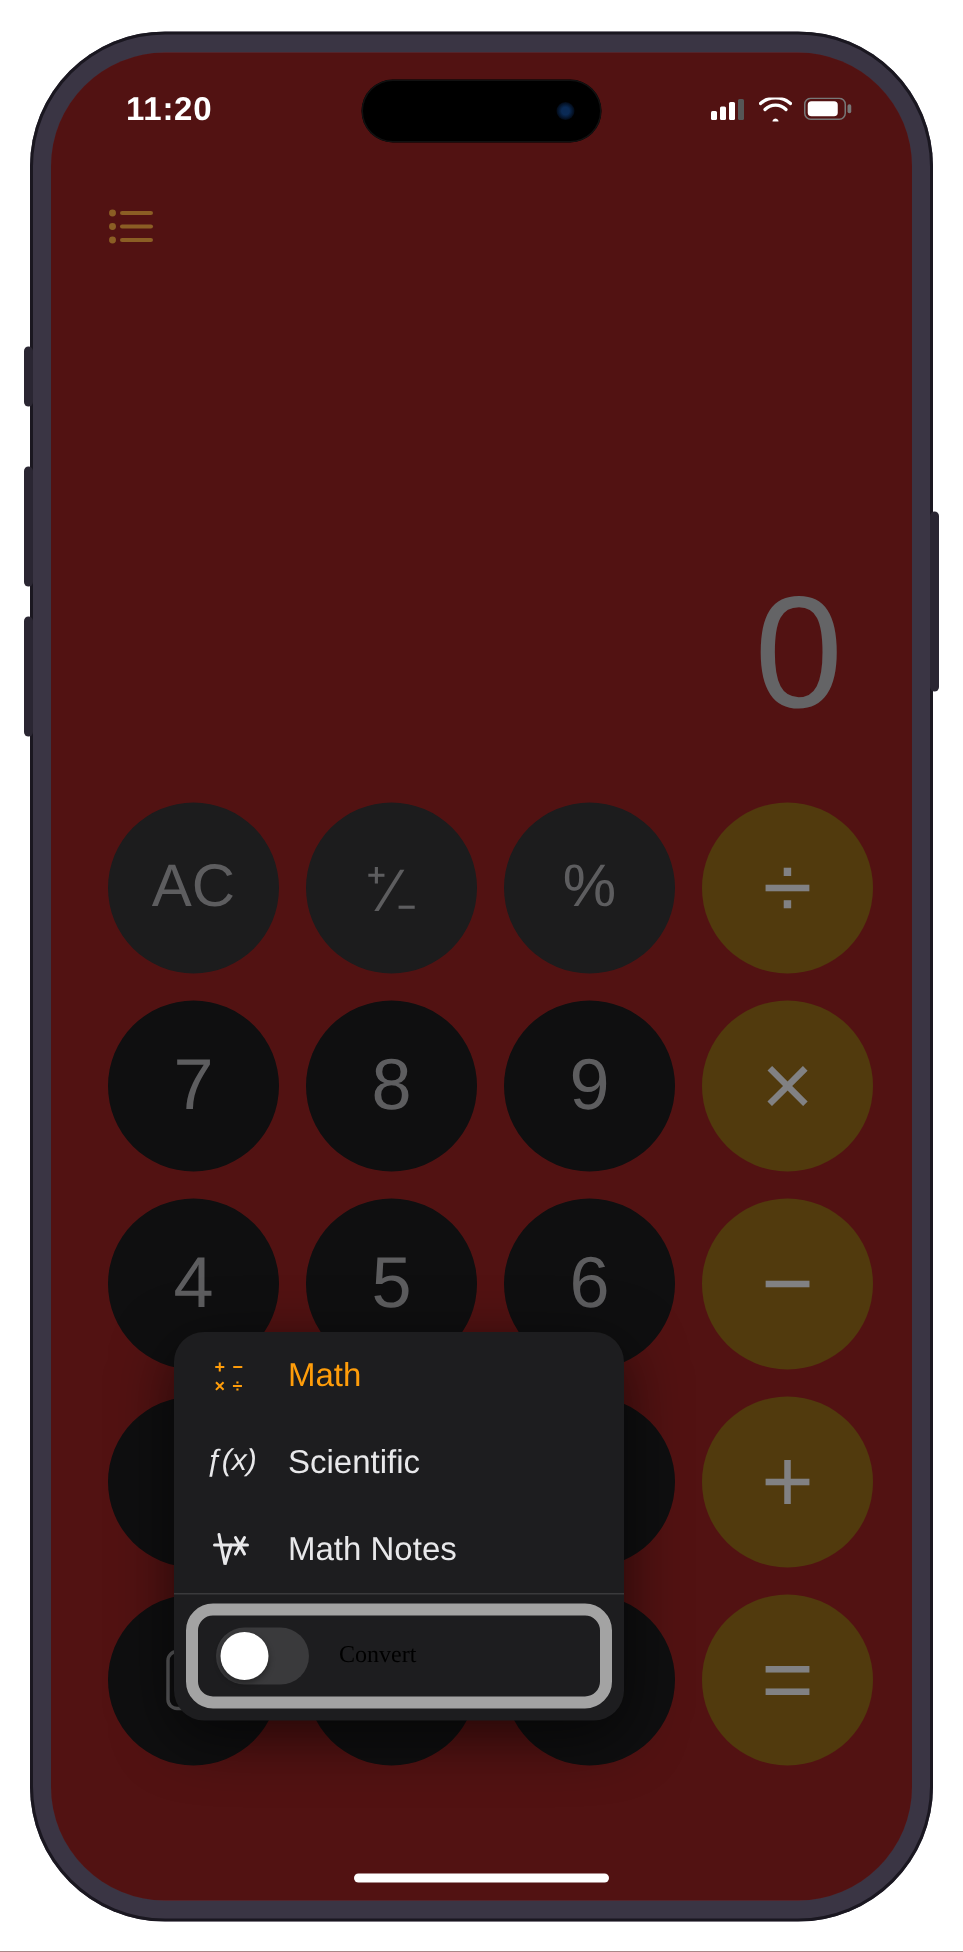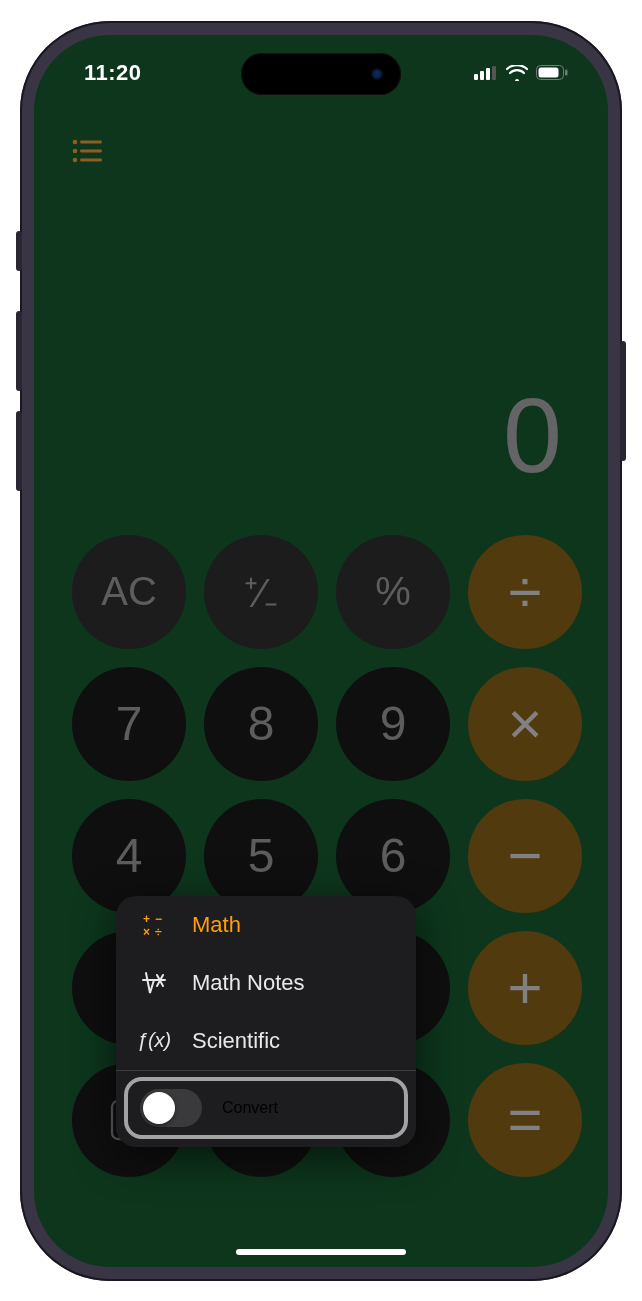--- a/index.html
+++ b/index.html
@@ -17,21 +17,21 @@
     height: 1260px;
     background: #3a3544;
     border-radius: 90px;
     padding: 14px;
     position: relative;
     box-shadow: 0 0 0 2px #1a1720 inset;
   }
   .screen {
     width: 100%;
     height: 100%;
-    background: #14532d;
+    background: #7f1d1d;
     border-radius: 76px;
     position: relative;
     overflow: hidden;
   }
   
   .status-bar {
     position: absolute;
     top: 0; left: 0; right: 0;
     height: 62px;
     display: flex;
@@ -144,27 +144,28 @@
     gap: 22px;
     padding: 16px 22px;
     font-size: 22px;
     color: #e8e8ea;
     font-weight: 500;
   }
   .menu-item.active { color: #ff9d0a; }
   .menu-item .micon { width: 32px; display:flex; justify-content:center; }
   .menu-sep { height: 1px; background: #3a3a3c; }
   .highlight {
-    border: 4px solid #a3a3a3;
+    border: 8px solid #a3a3a3;
     border-radius: 18px;
     padding: 8px 12px;
     display: flex;
     align-items: center;
     gap: 20px;
     margin: 6px 8px 8px 8px;
+    font-family: Liberation Serif, serif;
   }
   
   .toggle {
     width: 62px; height: 38px;
     background: #3a3a3c;
     border-radius: 20px;
     position: relative;
     flex-shrink: 0;
   }
   .toggle .knob {
@@ -296,33 +297,33 @@
           <svg width="26" height="26" viewBox="0 0 26 26">
             <text x="2" y="11" font-size="12" fill="#ff9d0a" font-weight="700">+</text>
             <text x="14" y="11" font-size="12" fill="#ff9d0a" font-weight="700">−</text>
             <text x="2" y="24" font-size="12" fill="#ff9d0a" font-weight="700">×</text>
             <text x="14" y="24" font-size="12" fill="#ff9d0a" font-weight="700">÷</text>
           </svg>
         </span>
         <span>Math</span>
       </div>
       <div class="menu-item">
+        <span class="micon" style="font-style:italic;font-size:20px;color:#e8e8ea;">ƒ(x)</span>
+        <span>Scientific</span>
+      </div>
+      <div class="menu-item">
         <span class="micon">
           <svg width="26" height="26" viewBox="0 0 26 26" stroke="#e8e8ea" stroke-width="2" fill="none" stroke-linecap="round">
             <path d="M5 3 L9 23 L13 10"></path>
             <path d="M2 10 H24"></path>
             <path d="M16 5 L22 16 M22 5 L16 16"></path>
           </svg>
         </span>
         <span>Math Notes</span>
       </div>
-      <div class="menu-item">
-        <span class="micon" style="font-style:italic;font-size:20px;color:#e8e8ea;">ƒ(x)</span>
-        <span>Scientific</span>
-      </div>
       <div class="menu-sep"></div>
       <div class="highlight">
         <div class="toggle">
           <div class="knob"></div>
         </div>
         <span>Convert</span>
       </div>
     </div>
 
     <div class="home-ind"></div>

